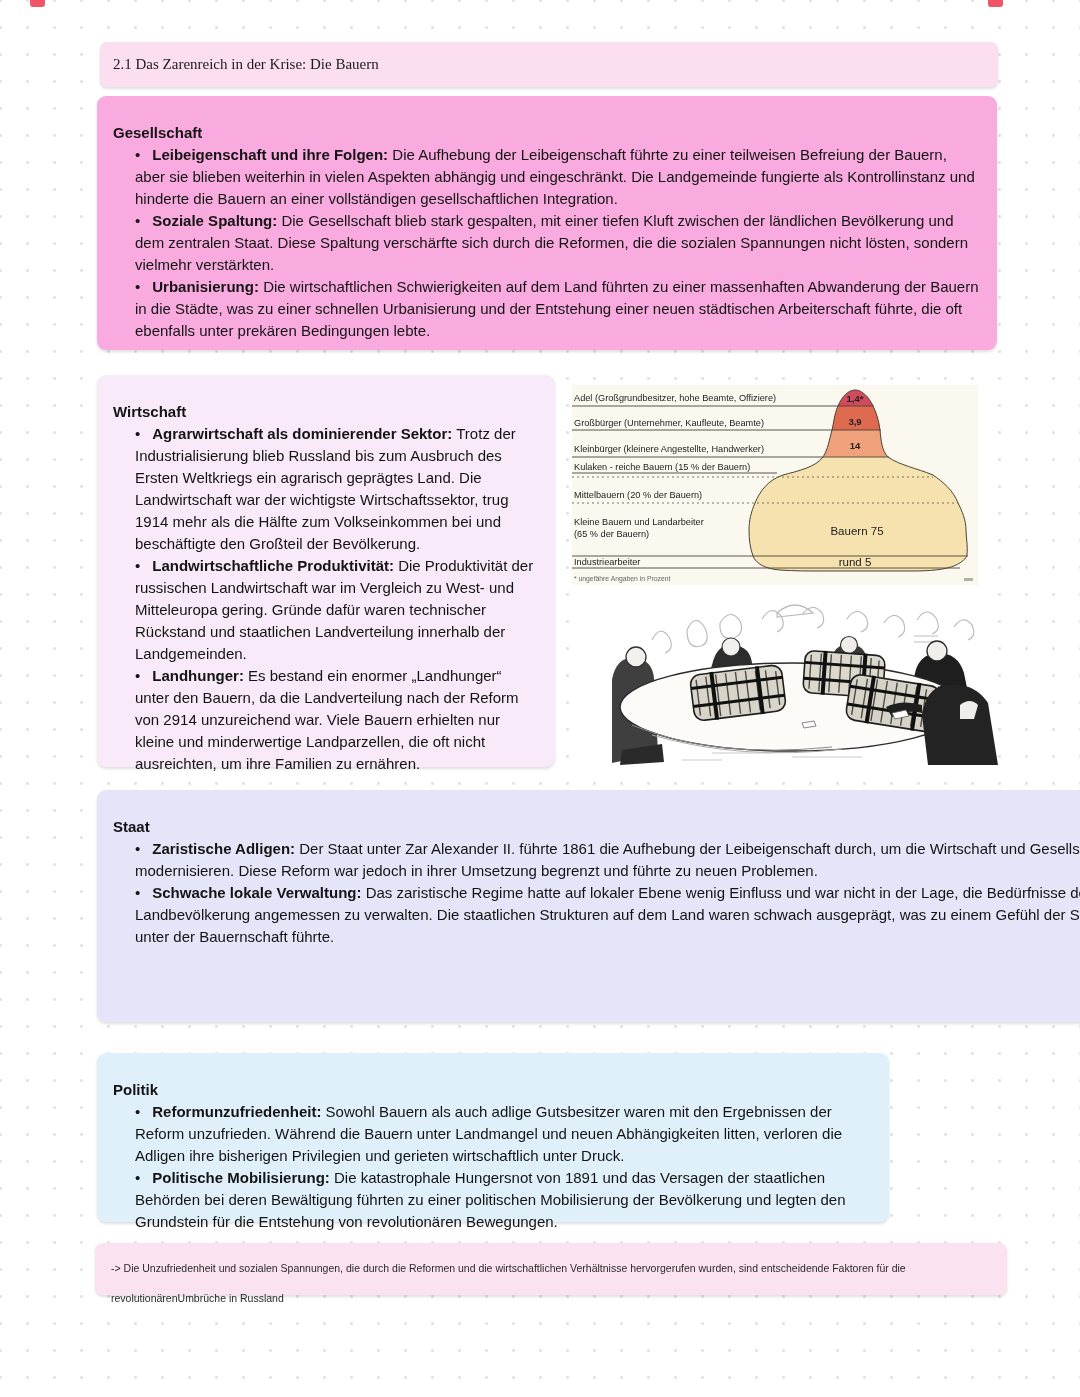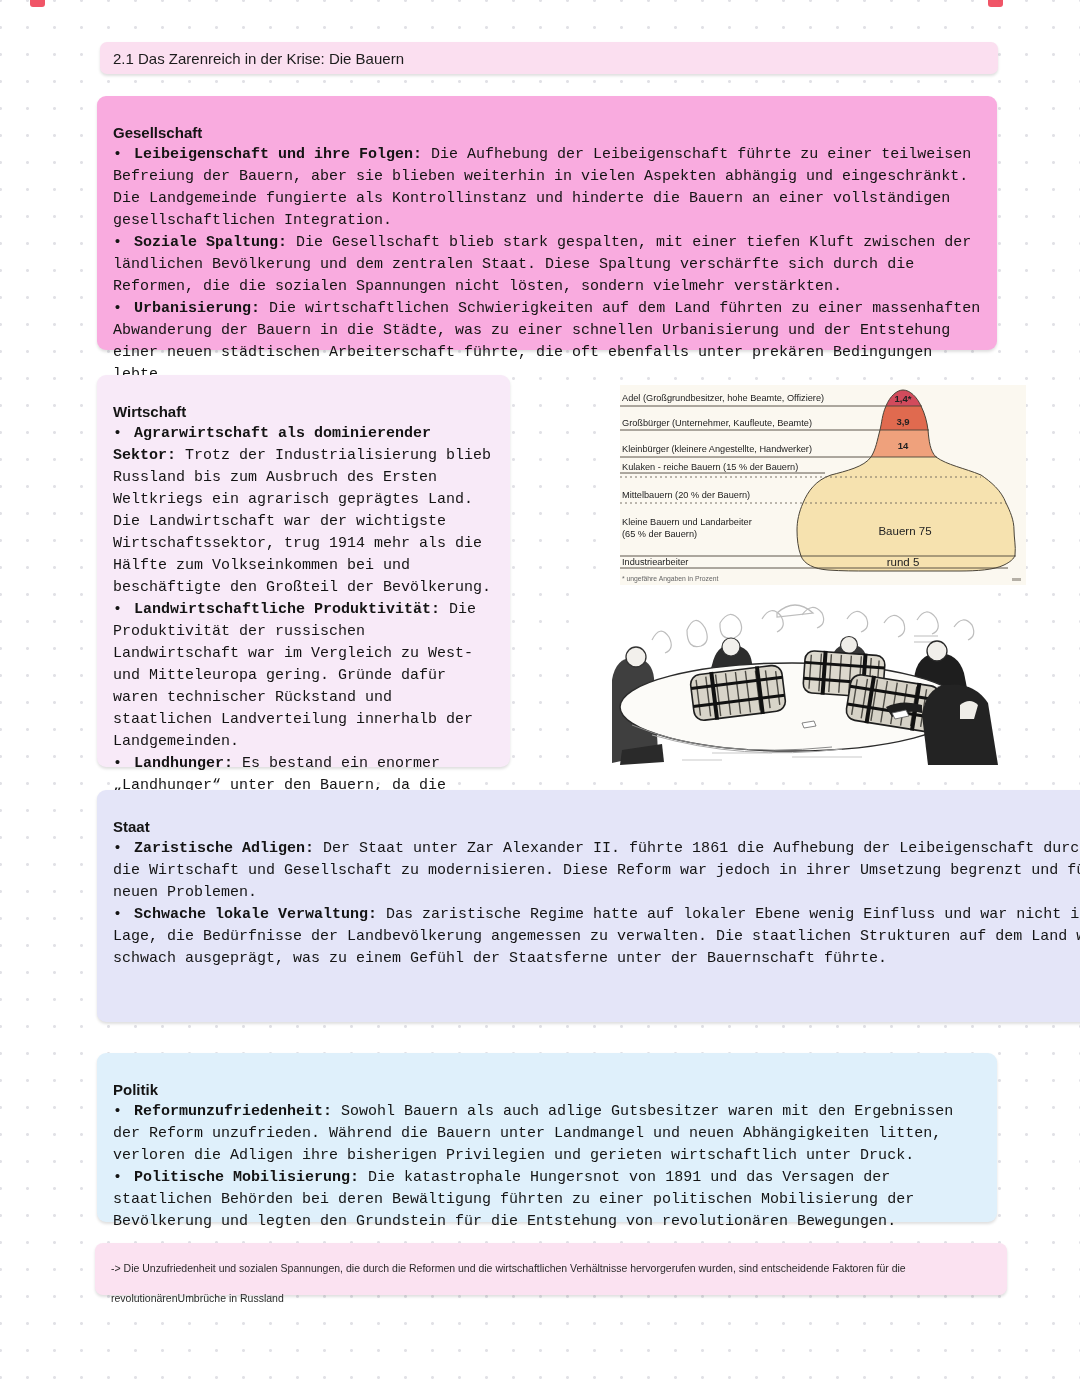--- a/index.html
+++ b/index.html
@@ -6,39 +6,39 @@
   .page{
     position:relative;width:1080px;height:1397px;overflow:hidden;
     background:#ffffff;
     background-image:radial-gradient(circle,#e1e1e6 1.2px,transparent 1.7px);
     background-size:27px 27px;background-position:14px 14px;
     font-family:"Liberation Sans","DejaVu Sans",sans-serif;color:#141414;
   }
   .red-mark{position:absolute;top:0;height:7px;width:15px;background:#ee4257;border-radius:0 0 3px 3px;opacity:.9;}
   .card{position:absolute;box-sizing:border-box;border-radius:9px;box-shadow:0 2px 3px rgba(0,0,0,.13);}
   .title-card{
-    left:100px;top:42px;width:898px;height:32px;background:#fbdff0;border-radius:7px;
-    display:flex;align-items:center;padding:0 13px;font-size:15px;color:#1c1c1c;
+    left:100px;top:42px;width:898px;height:45px;background:#fbdff0;border-radius:7px;
+    display:flex;align-items:center;padding:0 13px;font-size:15px;color:#1c1c1c;font-family:Liberation Serif, serif;
   }
   .sec{padding:26px 16px;font-size:15px;line-height:22px;}
   #sec-gesellschaft{left:97px;top:96px;width:900px;height:254px;background:#f9abdf;}
-  #sec-wirtschaft{left:97px;top:375px;width:413px;height:392px;background:#f8eaf8;}
+  #sec-wirtschaft{left:97px;top:375px;width:458px;height:392px;background:#f8eaf8;}
   #sec-staat{left:97px;top:790px;width:1073px;height:232px;background:#e4e5f8;}
-  #sec-politik{left:97px;top:1053px;width:900px;height:169px;background:#dff0fb;}
+  #sec-politik{left:97px;top:1053px;width:792px;height:169px;background:#dff0fb;}
   .sec-h{font-weight:bold;}
-  .bullets{font-family:Liberation Mono, monospace;}
+  .bullets{margin-left:22px;}
   .bullet{margin:0;}
   .bdot{margin-right:12px;}
   .bl{font-weight:bold;}
   #conclusion{
     left:95px;top:1243px;width:912px;height:52px;background:#fbe2f1;border-radius:8px;
     padding:10px 16px;font-size:10.5px;line-height:30px;color:#2a2a2a;
   }
   .figure{position:absolute;box-sizing:border-box;}
-  #figure-chart{left:620px;top:385px;width:406px;height:200px;background:#fbf8f0;}
+  #figure-chart{left:572px;top:385px;width:406px;height:200px;background:#fbf8f0;}
   #figure-engraving{left:592px;top:585px;width:406px;height:180px;background:#ffffff;}
   svg{display:block;}
   .chart-label{font-size:9.2px;fill:#222;}
   .chart-val{font-size:9.5px;fill:#222;font-weight:bold;}
   .chart-val-big{font-size:11.5px;fill:#222;}
   .chart-footnote{font-size:6.8px;fill:#666;}
 </style>
 </head>
 <body>
 

